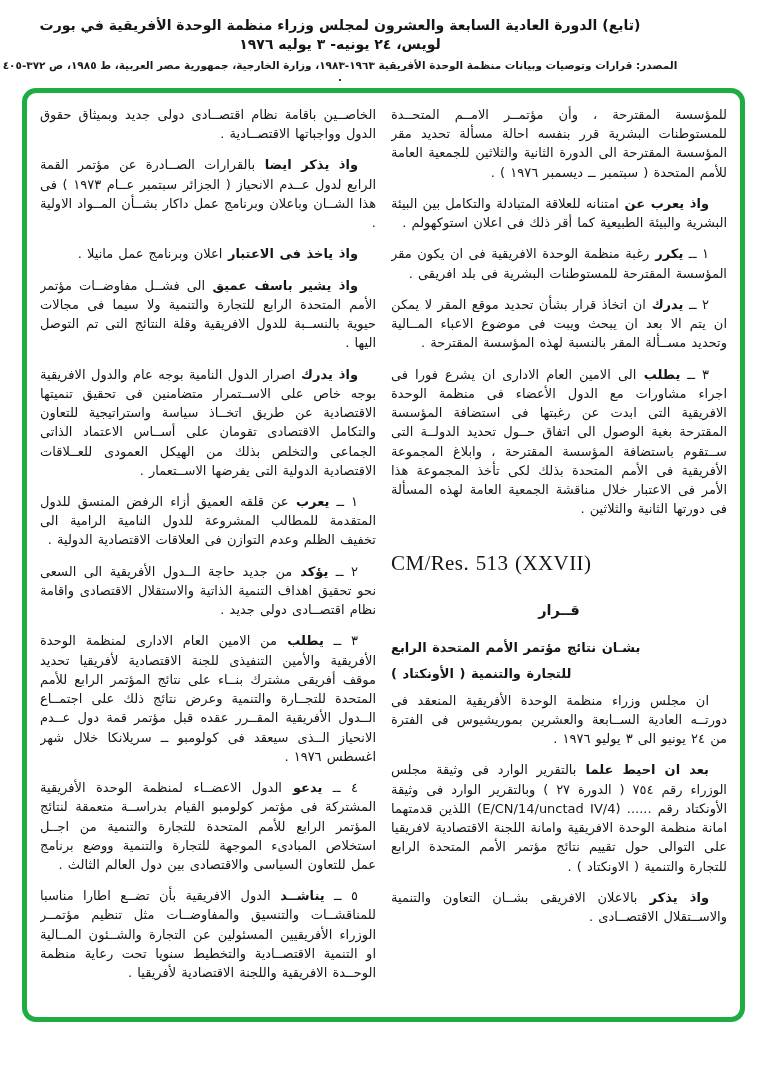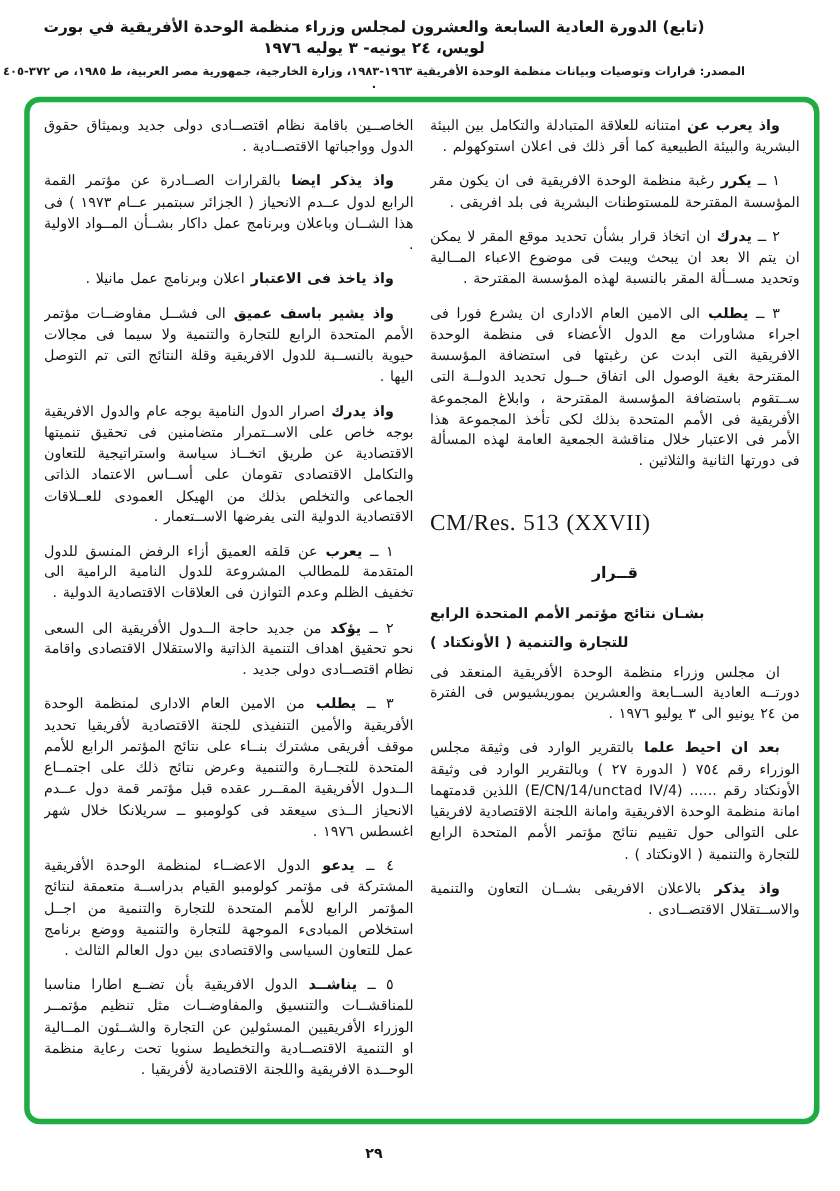--- a/index.html
+++ b/index.html
@@ -78,20 +78,21 @@
 <div class="page">
 
   <div class="header">
     <div class="h1">(تابع) الدورة العادية السابعة والعشرون لمجلس وزراء منظمة الوحدة الأفريقية في بورت لويس، ٢٤ يونيه- ٣ يوليه ١٩٧٦</div>
     <div class="h2">المصدر: قرارات وتوصيات وبيانات منظمة الوحدة الأفريقية ١٩٦٣-١٩٨٣، وزارة الخارجية، جمهورية مصر العربية، ط ١٩٨٥، ص ٣٧٢-٤٠٥ .</div>
   </div>
 
   <div class="frame" style="border-color: rgb(31, 173, 67);">
     <div class="cols">
       <div class="col" id="col-right">
+          <p class="para body noindent"><span>للمؤسسة المقترحة ، وأن مؤتمــر الامــم المتحــدة للمستوطنات البشرية قرر بنفسه احالة مسألة تحديد مقر المؤسسة المقترحة الى الدورة الثانية والثلاثين للجمعية العامة للأمم المتحدة ( سبتمبر ــ ديسمبر ١٩٧٦ ) .</span></p>
           <p class="para body"><b>واذ يعرب عن </b><span>امتنانه للعلاقة المتبادلة والتكامل بين البيئة البشرية والبيئة الطبيعية كما أقر ذلك فى اعلان استوكهولم .</span></p>
           <p class="para body"><span>١ ــ </span><b>يكرر </b><span>رغبة منظمة الوحدة الافريقية فى ان يكون مقر المؤسسة المقترحة للمستوطنات البشرية فى بلد افريقى .</span></p>
           <p class="para body"><span>٢ ــ </span><b>يدرك </b><span>ان اتخاذ قرار بشأن تحديد موقع المقر لا يمكن ان يتم الا بعد ان يبحث ويبت فى موضوع الاعباء المــالية وتحديد مســألة المقر بالنسبة لهذه المؤسسة المقترحة .</span></p>
           <p class="para body"><span>٣ ــ </span><b>يطلب </b><span>الى الامين العام الادارى ان يشرع فورا فى اجراء مشاورات مع الدول الأعضاء فى منظمة الوحدة الافريقية التى ابدت عن رغبتها فى استضافة المؤسسة المقترحة بغية الوصول الى اتفاق حــول تحديد الدولــة التى ســتقوم باستضافة المؤسسة المقترحة ، وابلاغ المجموعة الأفريقية فى الأمم المتحدة بذلك لكى تأخذ المجموعة هذا الأمر فى الاعتبار خلال مناقشة الجمعية العامة لهذه المسألة فى دورتها الثانية والثلاثين .</span></p>
           <p class="para ref"><span>CM/Res. 513 (XXVII)</span></p>
           <p class="para title"><span>قــرار</span></p>
           <p class="para subtitle"><span>بشـان نتائج مؤتمر الأمم المتحدة الرابع</span></p>
           <p class="para subtitle last"><span>للتجارة والتنمية ( الأونكتاد )</span></p>
           <p class="para body"><span>ان مجلس وزراء منظمة الوحدة الأفريقية المنعقد فى دورتــه العادية الســابعة والعشرين بموريشيوس فى الفترة من ٢٤ يونيو الى ٣ يوليو ١٩٧٦ .</span></p>
           <p class="para body"><b>بعد ان احيط علما </b><span>بالتقرير الوارد فى وثيقة مجلس الوزراء رقم ٧٥٤ ( الدورة ٢٧ ) وبالتقرير الوارد فى وثيقة الأونكتاد رقم ...... (E/CN/14/unctad IV/4) اللذين قدمتهما امانة منظمة الوحدة الافريقية وامانة اللجنة الاقتصادية لافريقيا على التوالى حول تقييم نتائج مؤتمر الأمم المتحدة الرابع للتجارة والتنمية ( الاونكتاد ) .</span></p>
@@ -105,15 +106,14 @@
           <p class="para body"><b>واذ يدرك </b><span>اصرار الدول النامية بوجه عام والدول الافريقية بوجه خاص على الاســتمرار متضامنين فى تحقيق تنميتها الاقتصادية عن طريق اتخــاذ سياسة واستراتيجية للتعاون والتكامل الاقتصادى تقومان على أســاس الاعتماد الذاتى الجماعى والتخلص بذلك من الهيكل العمودى للعــلاقات الاقتصادية الدولية التى يفرضها الاســتعمار .</span></p>
           <p class="para body"><span>١ ــ </span><b>يعرب </b><span>عن قلقه العميق أزاء الرفض المنسق للدول المتقدمة للمطالب المشروعة للدول النامية الرامية الى تخفيف الظلم وعدم التوازن فى العلاقات الاقتصادية الدولية .</span></p>
           <p class="para body"><span>٢ ــ </span><b>يؤكد </b><span>من جديد حاجة الــدول الأفريقية الى السعى نحو تحقيق اهداف التنمية الذاتية والاستقلال الاقتصادى واقامة نظام اقتصــادى دولى جديد .</span></p>
           <p class="para body"><span>٣ ــ </span><b>يطلب </b><span>من الامين العام الادارى لمنظمة الوحدة الأفريقية والأمين التنفيذى للجنة الاقتصادية لأفريقيا تحديد موقف أفريقى مشترك بنــاء على نتائج المؤتمر الرابع للأمم المتحدة للتجــارة والتنمية وعرض نتائج ذلك على اجتمــاع الــدول الأفريقية المقــرر عقده قبل مؤتمر قمة دول عــدم الانحياز الــذى سيعقد فى كولومبو ــ سريلانكا خلال شهر اغسطس ١٩٧٦ .</span></p>
           <p class="para body"><span>٤ ــ </span><b>يدعو </b><span>الدول الاعضــاء لمنظمة الوحدة الأفريقية المشتركة فى مؤتمر كولومبو القيام بدراســة متعمقة لنتائج المؤتمر الرابع للأمم المتحدة للتجارة والتنمية من اجــل استخلاص المبادىء الموجهة للتجارة والتنمية ووضع برنامج عمل للتعاون السياسى والاقتصادى بين دول العالم الثالث .</span></p>
           <p class="para body"><span>٥ ــ </span><b>يناشــد </b><span>الدول الافريقية بأن تضــع اطارا مناسبا للمناقشــات والتنسيق والمفاوضــات مثل تنظيم مؤتمــر الوزراء الأفريقيين المسئولين عن التجارة والشــئون المــالية او التنمية الاقتصــادية والتخطيط سنويا تحت رعاية منظمة الوحــدة الافريقية واللجنة الاقتصادية لأفريقيا .</span></p>
         </div>
     </div>
   </div>
 
-  <div class="pagenum">٢٩</div>
 
 </div>
 
 </body></html>

